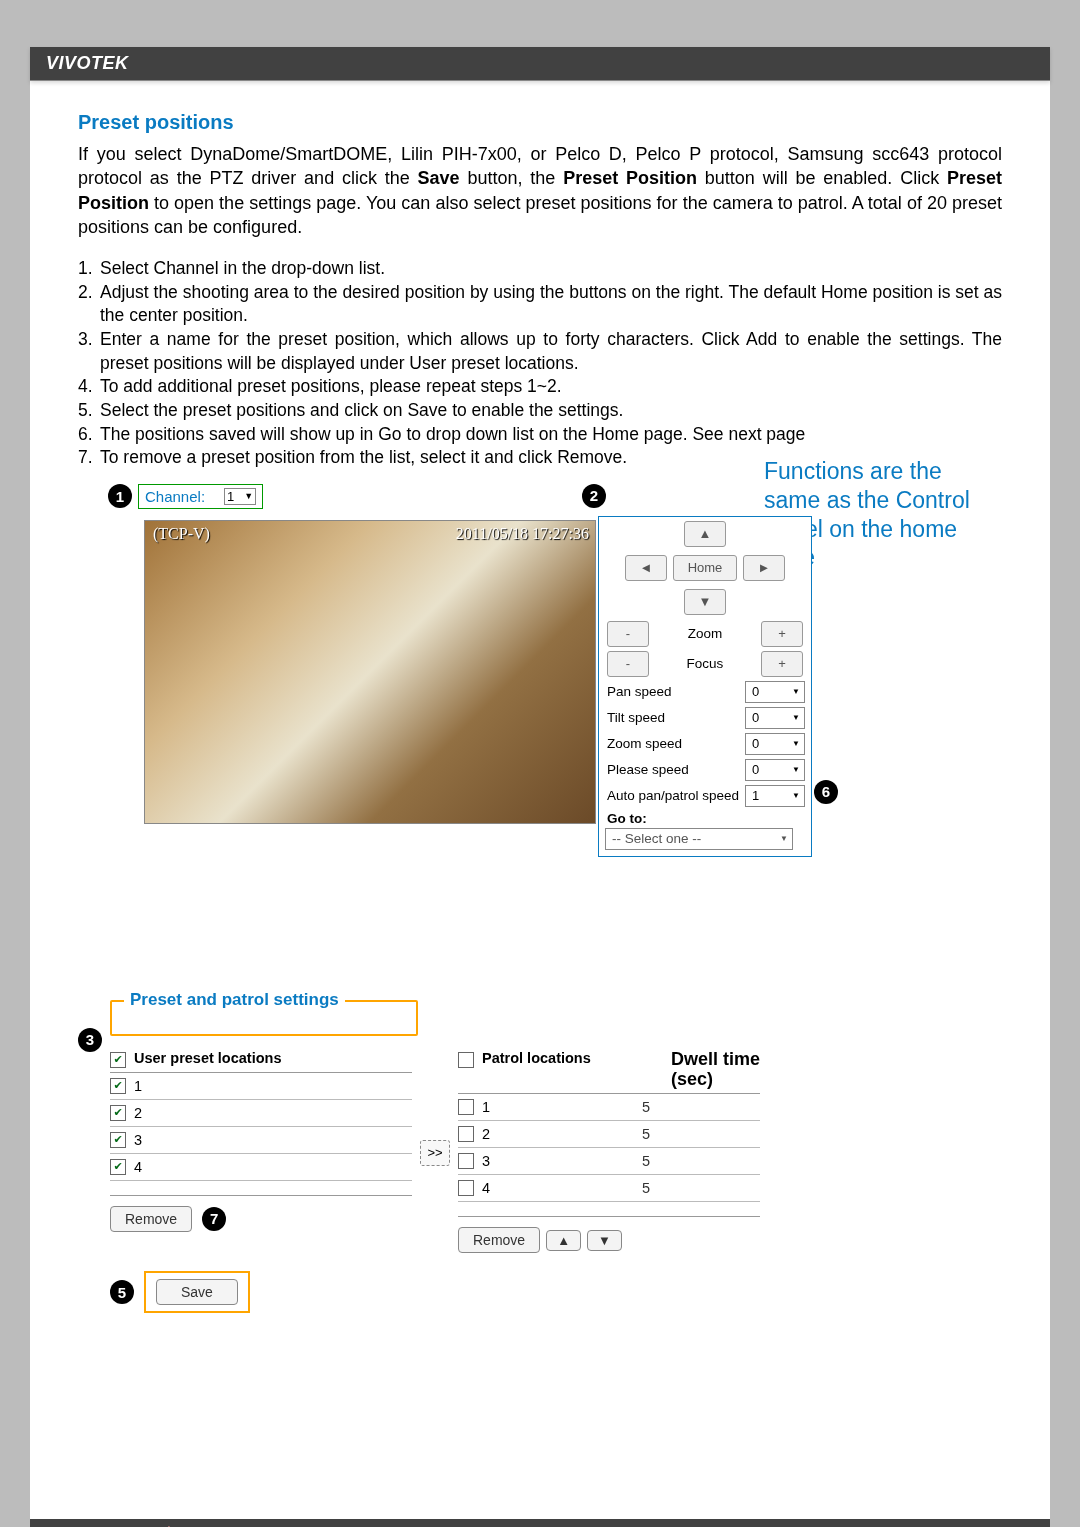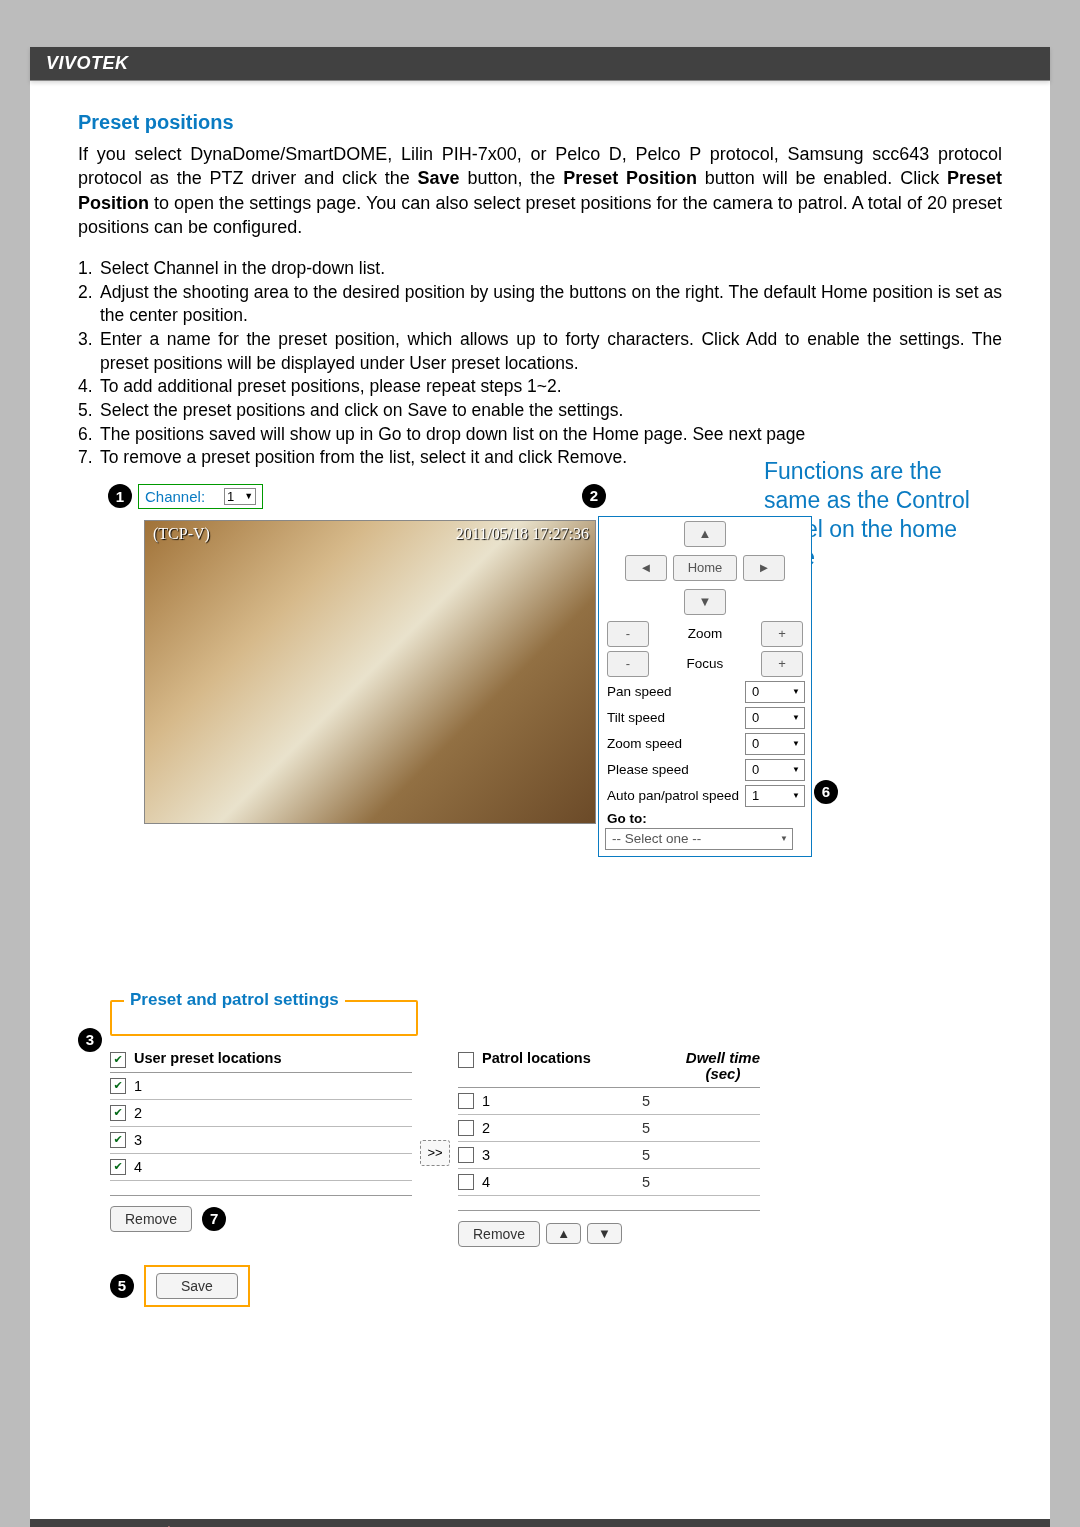--- a/index.html
+++ b/index.html
@@ -276,21 +276,21 @@
   .list-hdr {
     display: flex;
     align-items: flex-start;
     gap: 8px;
     padding-bottom: 4px;
     border-bottom: 1px solid #999;
     font-size: 14.5px;
   }
   .list-hdr .cb { margin-top:2px;}
   .list-hdr .lbl { font-weight: bold; flex:1;}
-  .list-hdr .dwell { text-align:center; font-weight:bold; font-size:15px; line-height:1.1;font-style:italic;}
+  .list-hdr .dwell { text-align:left; font-weight:bold; font-size:18px; line-height:1.1;}
   .list-rows { }
   .list-row {
     display: flex;
     align-items: center;
     gap: 8px;
     padding: 5px 0;
     border-bottom: 1px solid #bbb;
     font-size: 14.5px;
   }
   .list-row .val { flex:1; }

